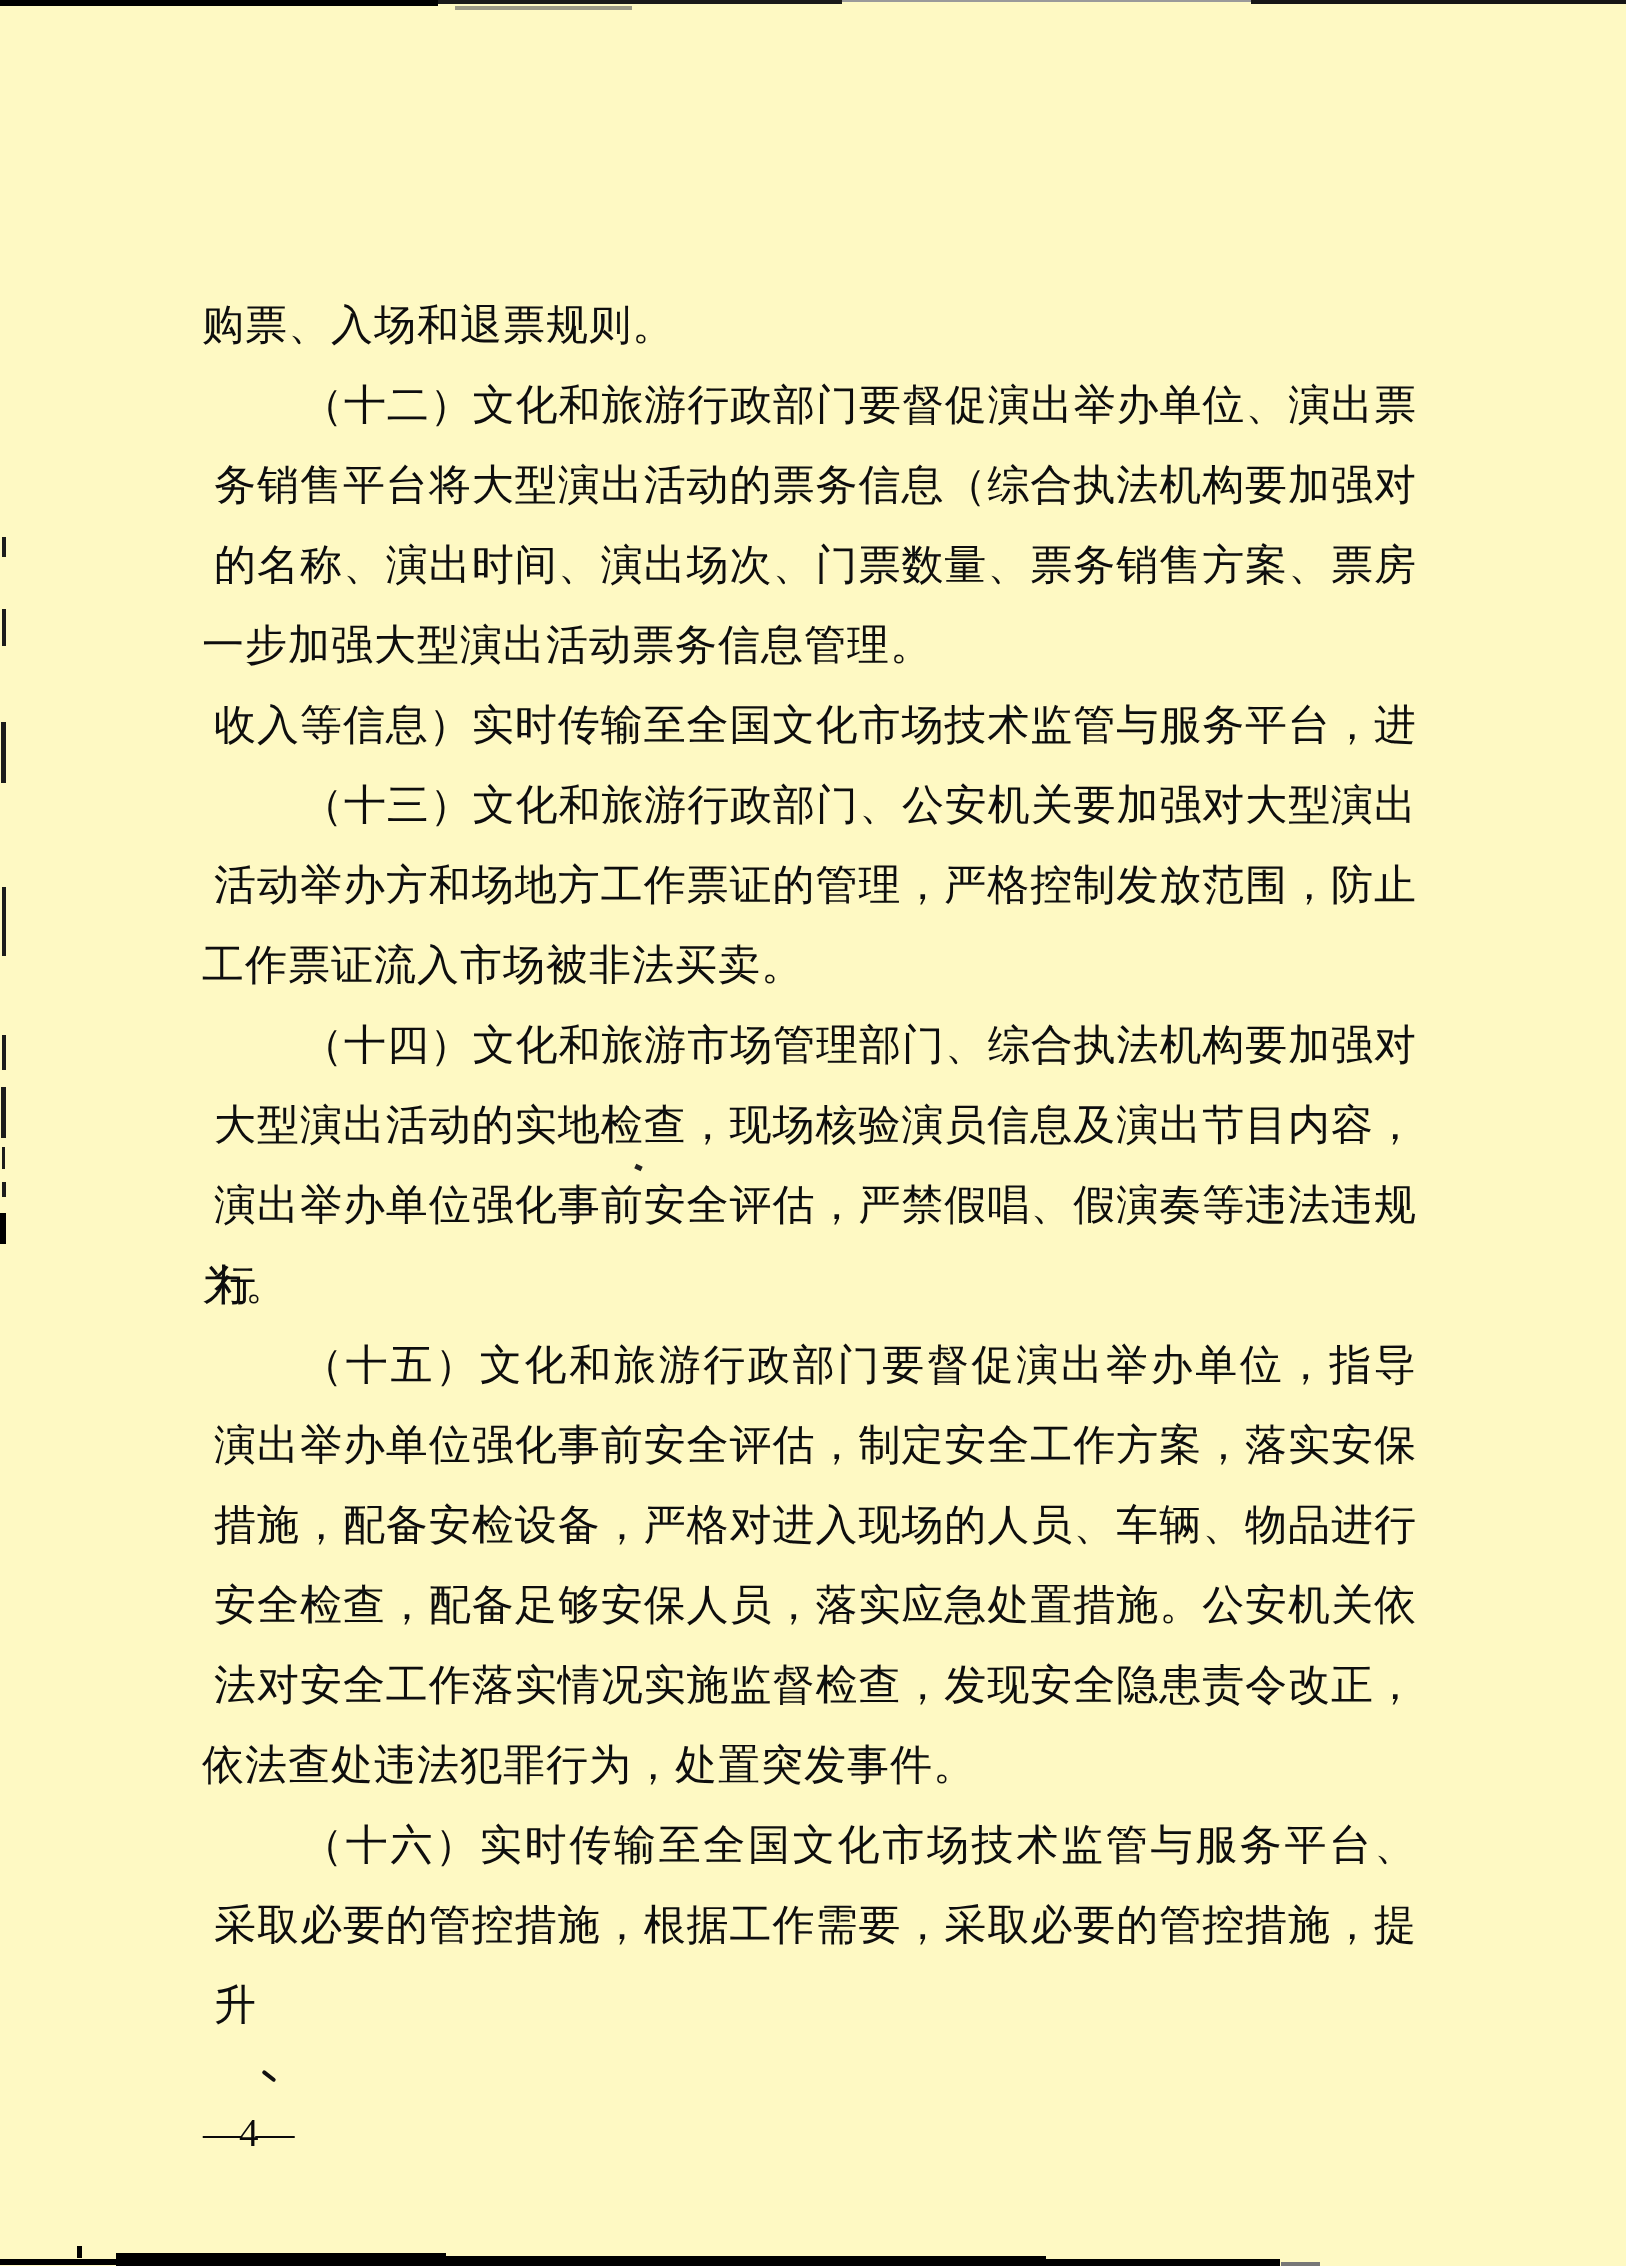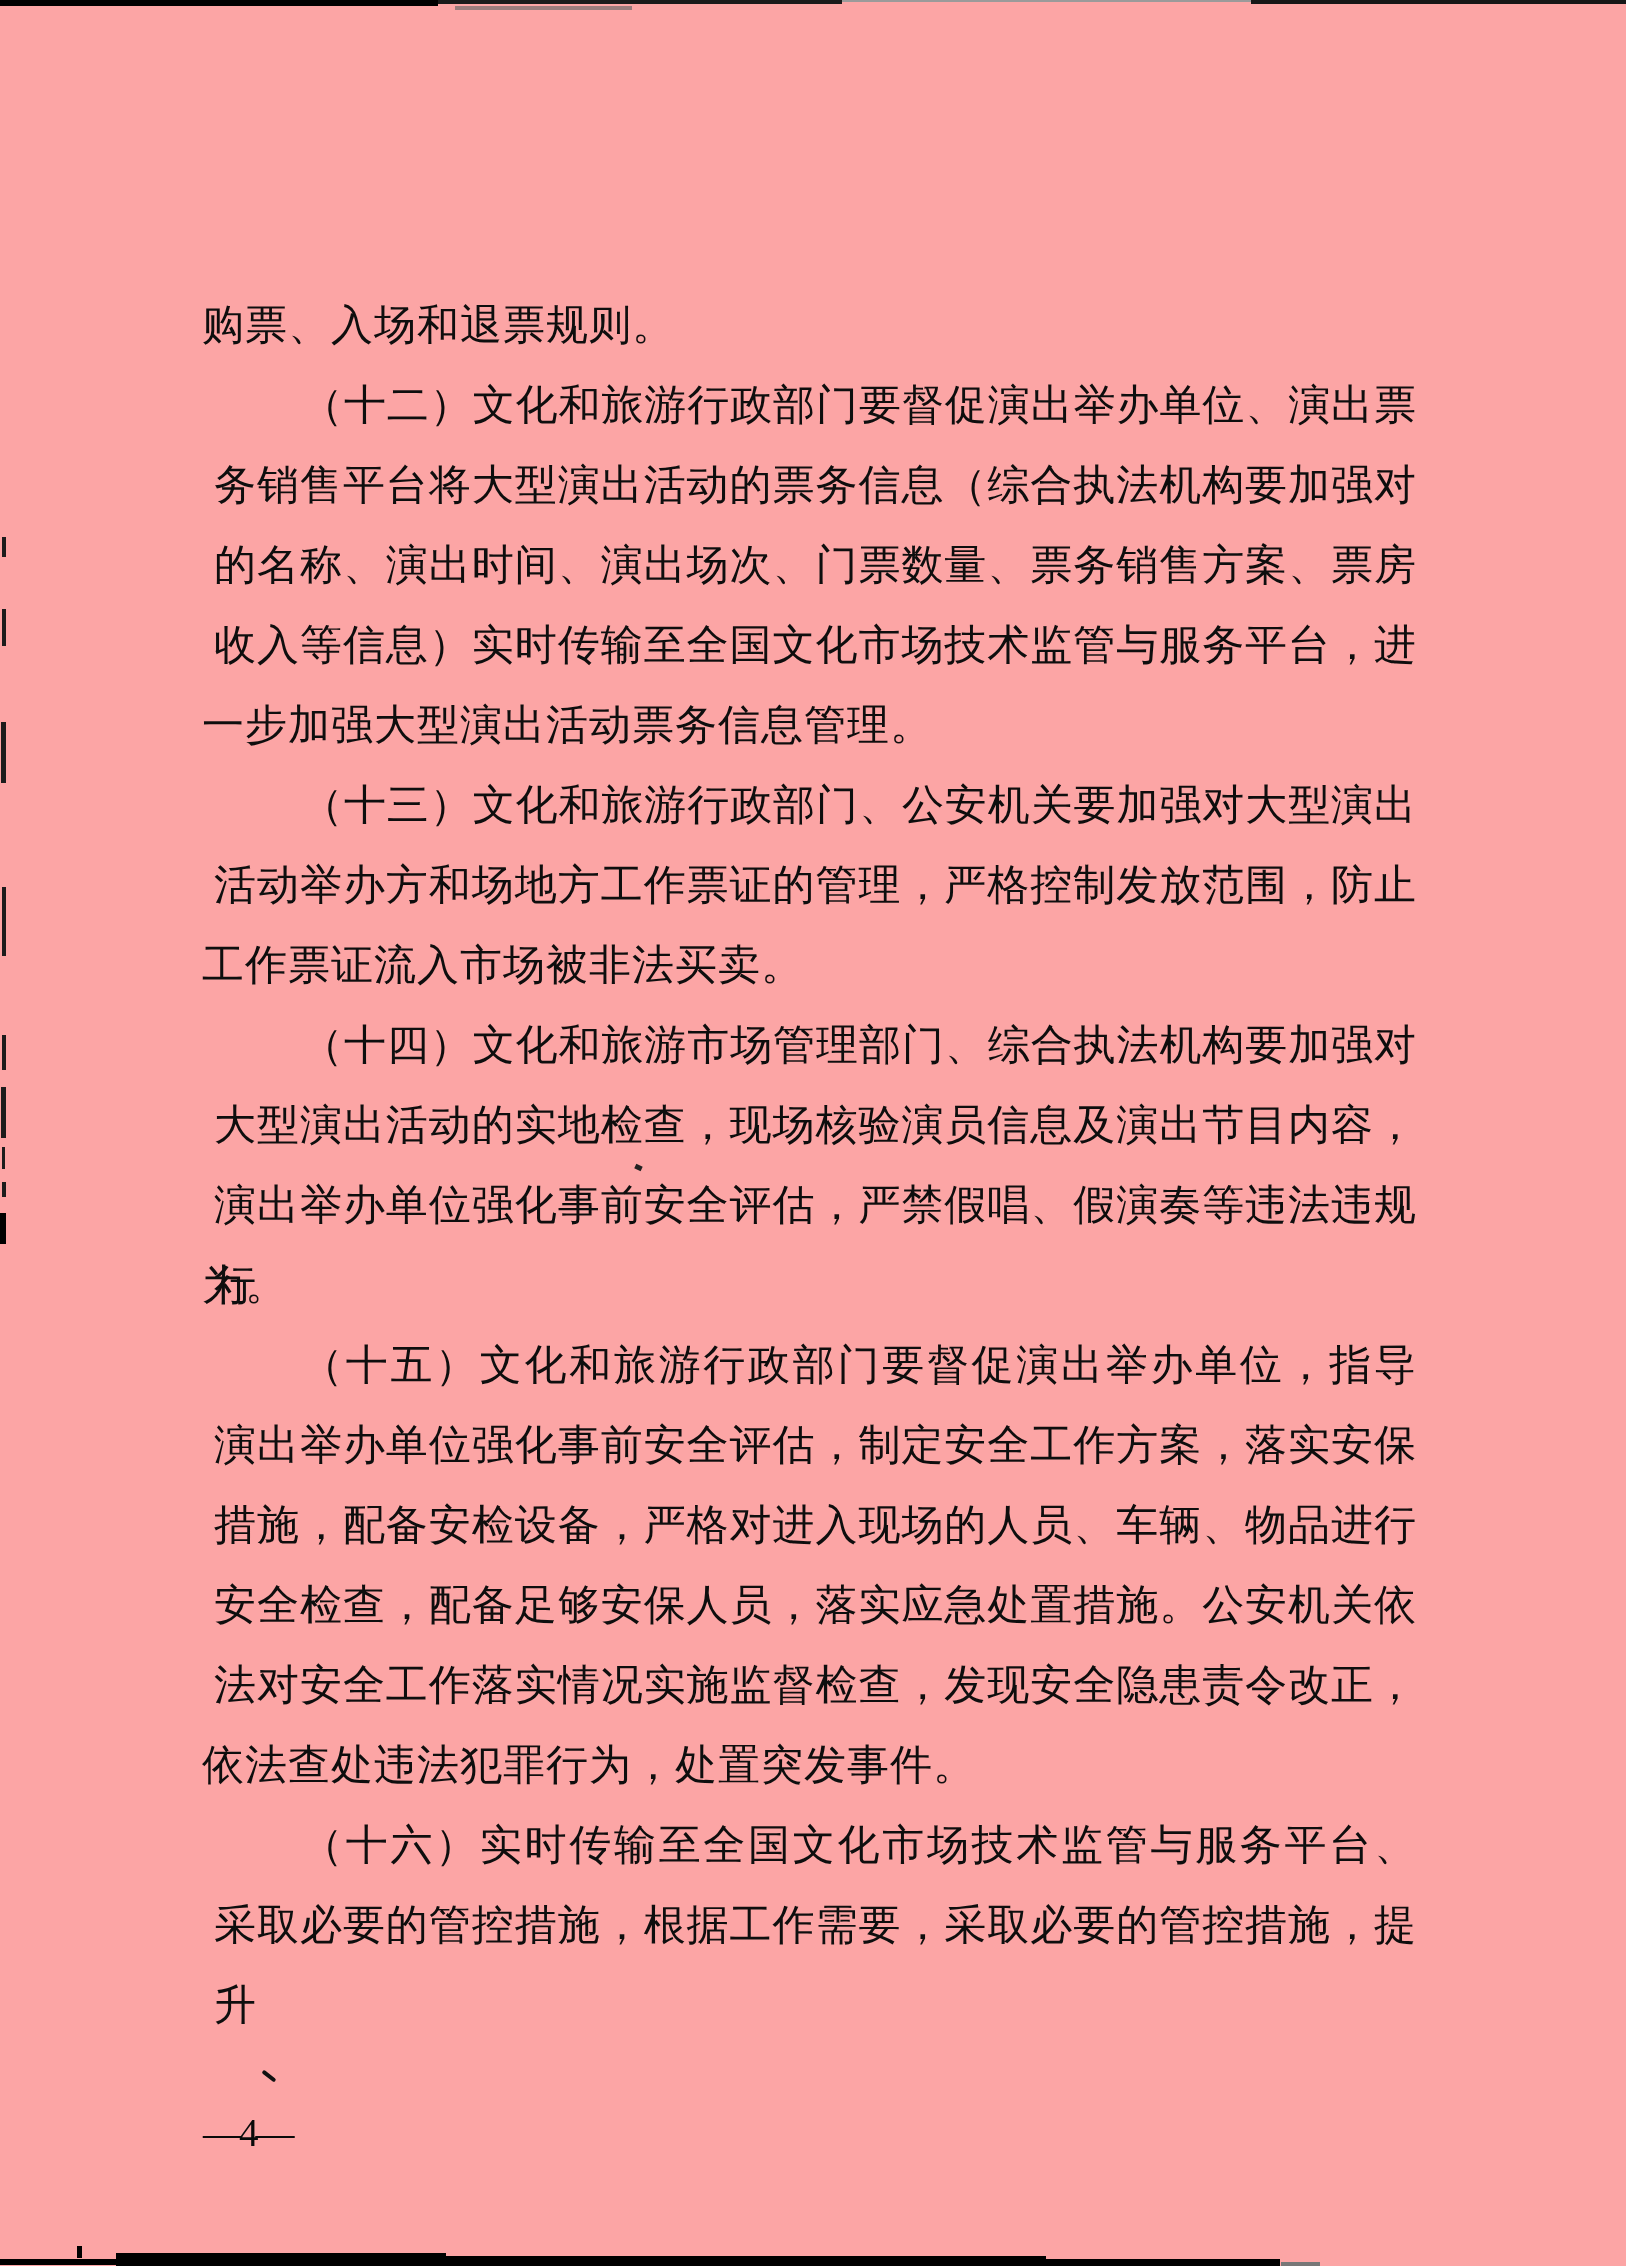--- a/index.html
+++ b/index.html
@@ -1,20 +1,20 @@
 <!DOCTYPE html>
 <html><head>
 <meta charset="utf-8">
 <style>
   html, body { margin: 0; padding: 0; background: #ffffff; }
   .page {
     position: relative;
     width: 1626px;
     height: 2267px;
-    background: #fca5a5;
+    background: #fef9c3;
     overflow: hidden;
     font-family: "Liberation Serif", "DejaVu Serif", serif;
     color: #0e0e0e;
   }
   
   .textblock {
     position: absolute;
     left: 202px;
     top: 285px;
     width: 1214px;
@@ -107,22 +107,22 @@
   <div class="art l6"></div>
   <div class="art l7"></div>
   <div class="art l8"></div>
   <div class="art l9"></div>
 
   <div class="textblock" id="textblock">
       <div class="ln">购票、入场和退票规则。</div>
       <div class="ln full indent">（十二）文化和旅游行政部门要督促演出举办单位、演出票</div>
       <div class="ln full">务销售平台将大型演出活动的票务信息（综合执法机构要加强对</div>
       <div class="ln full">的名称、演出时间、演出场次、门票数量、票务销售方案、票房</div>
+      <div class="ln">一步加强大型演出活动票务信息管理。</div>
       <div class="ln full">收入等信息）实时传输至全国文化市场技术监管与服务平台，进</div>
-      <div class="ln">一步加强大型演出活动票务信息管理。</div>
       <div class="ln full indent">（十三）文化和旅游行政部门、公安机关要加强对大型演出</div>
       <div class="ln full">活动举办方和场地方工作票证的管理，严格控制发放范围，防止</div>
       <div class="ln">工作票证流入市场被非法买卖。</div>
       <div class="ln full indent">（十四）文化和旅游市场管理部门、综合执法机构要加强对</div>
       <div class="ln full">大型演出活动的实地检查，现场核验演员信息及演出节目内容，</div>
       <div class="ln full">演出举办单位强化事前安全评估，严禁假唱、假演奏等违法违规行</div>
       <div class="ln">为。</div>
       <div class="ln full indent">（十五）文化和旅游行政部门要督促演出举办单位，指导</div>
       <div class="ln full">演出举办单位强化事前安全评估，制定安全工作方案，落实安保</div>
       <div class="ln full">措施，配备安检设备，严格对进入现场的人员、车辆、物品进行</div>

